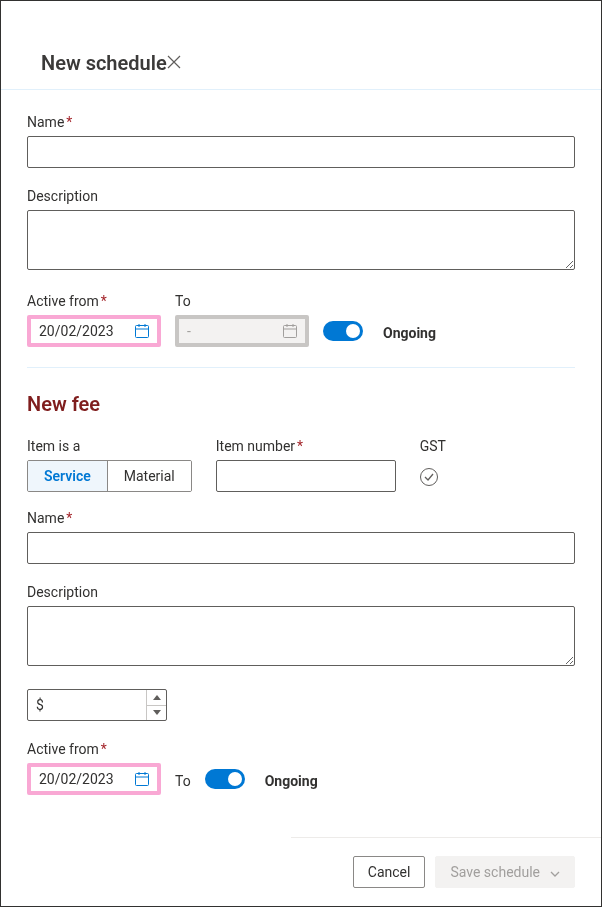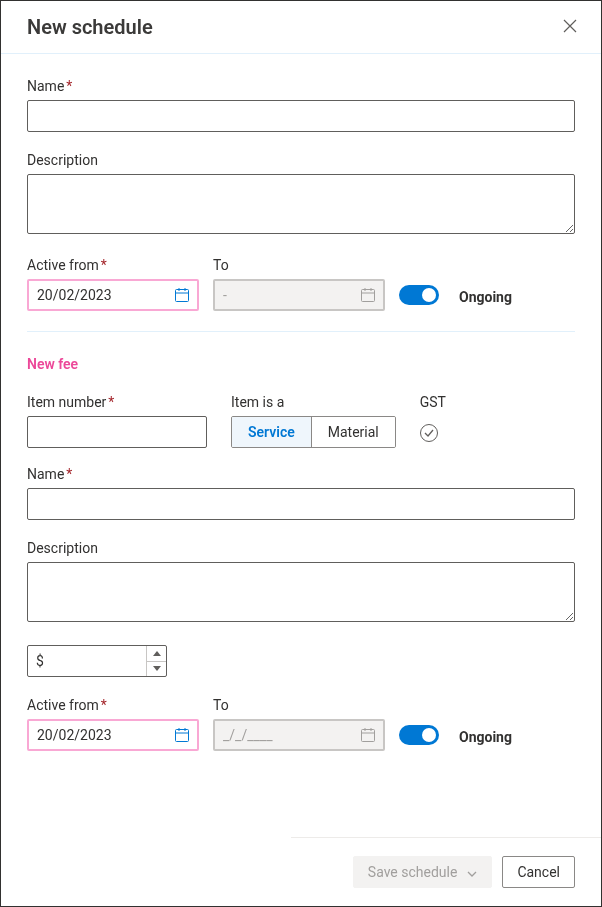--- a/index.html
+++ b/index.html
@@ -15,23 +15,23 @@
     height: 907px;
     border: 1px solid #323130;
     margin: 0;
     display: flex;
     flex-direction: column;
     background: #fff;
   }
   .modal-header {
     display: flex;
     align-items: center;
-    justify-content: space-between;
-    padding: 14px 22px 14px 26px;
+    padding: 14px 22px 14px 40px;
     border-bottom: 1px solid #e1f0fb;
+    margin-top: 36px;
   }
   .modal-title {
     font-size: 20px;
     font-weight: 600;
     color: #3b3a39;
   }
   .close-btn {
     cursor: pointer;
     width: 16px; height: 16px;
     position: relative;
@@ -70,24 +70,24 @@
     color: #323130;
   }
   .text-input { height: 32px; }
   .textarea-input { height: 60px; resize: both; }
   .row { display: flex; gap: 14px; align-items: flex-end; }
   .date-wrap, .to-wrap { display:flex; flex-direction:column; }
   .date-box {
     position: relative;
     display: inline-flex;
     align-items: center;
-    border: 2px solid #f9a8d4;
+    border: 4px solid #f9a8d4;
     border-radius: 2px;
     height: 32px;
-    width: 172px;
+    width: 134px;
     background: #fff;
   }
   .date-box.disabled {
     background: #f3f2f1;
     border-color: #c8c6c4;
     color: #a19f9d;
   }
   .date-val {
     flex: 1;
     padding: 0 8px;
@@ -117,24 +117,24 @@
     border-radius: 50%;
     background: #fff;
   }
   .toggle-label { margin-bottom: 6px; margin-left: 6px; font-weight: bold; }
   .divider {
     border: none;
     border-top: 1px solid #e1f0fb;
     margin: 20px 0 24px 0;
   }
   .section-title {
-    font-size: 14px;
+    font-size: 20px;
     font-weight: 600;
     margin: 0 0 22px 0;
-    color: #ec4899;
+    color: #7f1d1d;
   }
   .tri-row { display:flex; gap: 24px; }
   .tri-row .col { display:flex; flex-direction:column; }
   .item-num-input { width: 180px; height:32px; border:1px solid #605e5c; border-radius:2px; padding:6px 8px; font-size:14px; font-family: inherit;}
   .seg {
     display: inline-flex;
     border: 1px solid #8a8886;
     border-radius: 2px;
     overflow: hidden;
     height: 32px;
@@ -271,29 +271,29 @@
       <div class="toggle"></div>
       <div class="toggle-label">Ongoing</div>
     </div>
 
     <hr class="divider">
 
     <h2 class="section-title">New fee</h2>
 
     <div class="tri-row" style="margin-bottom:18px;">
       <div class="col">
-        <label class="field-label"><span>Item number</span><span class="req">*</span></label>
-        <input class="item-num-input" value="" style="">
-      </div>
-      <div class="col">
         <label class="field-label">Item is a</label>
         <div class="seg">
           <div class="seg-btn active">Service</div>
           <div class="seg-btn">Material</div>
         </div>
+      </div>
+      <div class="col">
+        <label class="field-label"><span>Item number</span><span class="req">*</span></label>
+        <input class="item-num-input" value="" style="">
       </div>
       <div class="col">
         <label class="field-label">GST</label>
         <div class="gst-check">
           <svg width="10" height="10" viewBox="0 0 10 10">
               <path d="M1 5 L4 8 L9 2" stroke="currentColor" stroke-width="1.3" fill="none"></path>
             </svg>
         </div>
       </div>
     </div>
@@ -337,43 +337,32 @@
                 <rect x="1.5" y="2.5" width="13" height="12" rx="1" fill="none" stroke="currentColor"></rect>
                 <line x1="1.5" y1="6" x2="14.5" y2="6" stroke="currentColor"></line>
                 <line x1="5" y1="1" x2="5" y2="4" stroke="currentColor"></line>
                 <line x1="11" y1="1" x2="11" y2="4" stroke="currentColor"></line>
               </svg>
           </div>
         </div>
       </div>
       <div class="to-wrap">
         <label class="field-label">To</label>
-        <div class="date-box disabled">
-          <div class="date-val">_/_/____</div>
-          <div class="cal-icon">
-            <svg width="16" height="16" viewBox="0 0 16 16">
-                <rect x="1.5" y="2.5" width="13" height="12" rx="1" fill="none" stroke="currentColor"></rect>
-                <line x1="1.5" y1="6" x2="14.5" y2="6" stroke="currentColor"></line>
-                <line x1="5" y1="1" x2="5" y2="4" stroke="currentColor"></line>
-                <line x1="11" y1="1" x2="11" y2="4" stroke="currentColor"></line>
-              </svg>
-          </div>
-        </div>
       </div>
       <div class="toggle"></div>
       <div class="toggle-label">Ongoing</div>
     </div>
 
   </div>
 
   <div class="modal-footer">
+    <button class="btn btn-secondary">Cancel</button>
     <button class="btn btn-primary">
       <span>Save schedule</span>
       <span class="chev">
         <svg width="10" height="6" viewBox="0 0 10 6">
             <path d="M1 1 L5 5 L9 1" stroke="currentColor" stroke-width="1.3" fill="none"></path>
           </svg>
       </span>
     </button>
-    <button class="btn btn-secondary">Cancel</button>
   </div>
 
 </div>
 
 </body></html>

